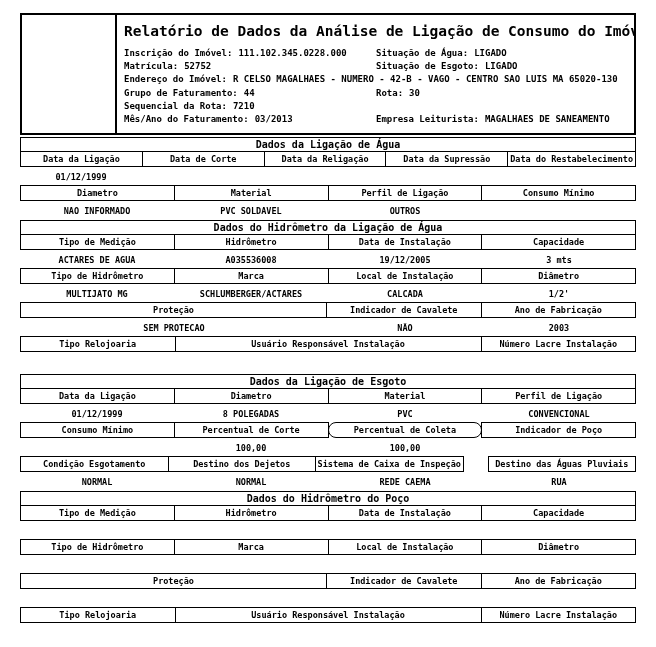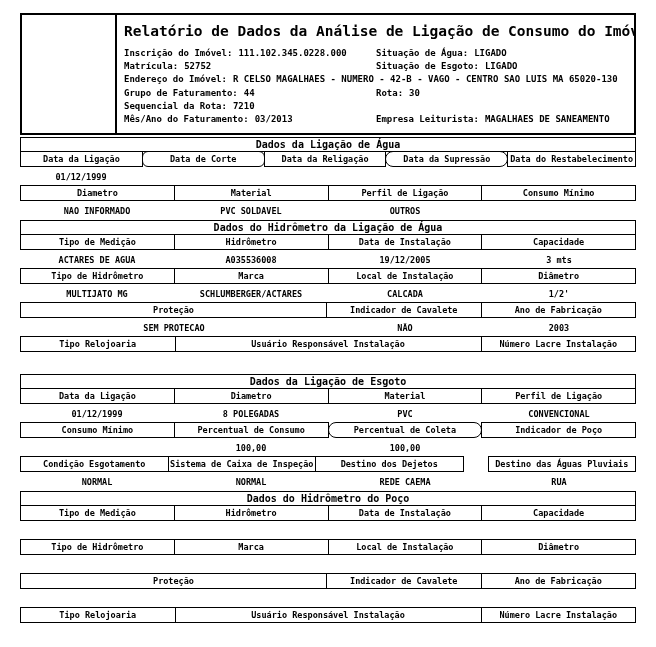--- a/index.html
+++ b/index.html
@@ -58,23 +58,23 @@
             <div class="info-right"><span class="info-label">Empresa Leiturista:</span><span class="info-value">MAGALHAES DE SANEAMENTO</span></div>
           </div>
         </div>
     </div>
   </div>
   <div id="sections">
       <div class="section">
         <div class="banner">Dados da Ligação de Água</div>
         <div class="hdr-row">
           <div class="hdr-cell" style="flex-grow: 1; flex-basis: 0%;">Data da Ligação</div>
-          <div class="hdr-cell" style="flex-grow: 1; flex-basis: 0%; border-radius: 6px;">Data de Corte</div>
+          <div class="hdr-cell" style="flex-grow: 1; flex-basis: 0%;">Data de Corte</div>
           <div class="hdr-cell" style="flex-grow: 1; flex-basis: 0%;">Data da Religação</div>
-          <div class="hdr-cell" style="flex-grow: 1; flex-basis: 0%; border-radius: 8px;">Data da Supressão</div>
+          <div class="hdr-cell" style="flex-grow: 1; flex-basis: 0%;">Data da Supressão</div>
           <div class="hdr-cell" style="flex-grow: 1.05; flex-basis: 0%;">Data do Restabelecimento</div>
         </div>
         <div class="val-row">
           <div class="val-cell" style="flex-grow: 1; flex-basis: 0%;">01/12/1999</div>
           <div class="val-cell" style="flex-grow: 1; flex-basis: 0%;"></div>
           <div class="val-cell" style="flex-grow: 1; flex-basis: 0%;"></div>
           <div class="val-cell" style="flex-grow: 1; flex-basis: 0%;"></div>
           <div class="val-cell" style="flex-grow: 1.05; flex-basis: 0%;"></div>
         </div>
         <div class="hdr-row">
@@ -146,34 +146,34 @@
           <div class="hdr-cell" style="flex-grow: 1; flex-basis: 0%;">Perfil de Ligação</div>
         </div>
         <div class="val-row">
           <div class="val-cell" style="flex-grow: 1; flex-basis: 0%;">01/12/1999</div>
           <div class="val-cell" style="flex-grow: 1; flex-basis: 0%;">8 POLEGADAS</div>
           <div class="val-cell" style="flex-grow: 1; flex-basis: 0%;">PVC</div>
           <div class="val-cell" style="flex-grow: 1; flex-basis: 0%;">CONVENCIONAL</div>
         </div>
         <div class="hdr-row">
           <div class="hdr-cell" style="flex-grow: 1; flex-basis: 0%;">Consumo Mínimo</div>
-          <div class="hdr-cell" style="flex-grow: 1; flex-basis: 0%;">Percentual de Consumo</div>
+          <div class="hdr-cell" style="flex-grow: 1; flex-basis: 0%;">Percentual de Corte</div>
           <div class="hdr-cell" style="flex-grow: 1; flex-basis: 0%; border-radius: 8px;">Percentual de Coleta</div>
           <div class="hdr-cell" style="flex-grow: 1; flex-basis: 0%;">Indicador de Poço</div>
         </div>
         <div class="val-row">
           <div class="val-cell" style="flex-grow: 1; flex-basis: 0%;"></div>
           <div class="val-cell" style="flex-grow: 1; flex-basis: 0%;">100,00</div>
           <div class="val-cell" style="flex-grow: 1; flex-basis: 0%;">100,00</div>
           <div class="val-cell" style="flex-grow: 1; flex-basis: 0%;"></div>
         </div>
         <div class="hdr-row">
           <div class="hdr-cell" style="flex-grow: 1; flex-basis: 0%;">Condição Esgotamento</div>
+          <div class="hdr-cell" style="flex-grow: 1; flex-basis: 0%;">Destino dos Dejetos</div>
           <div class="hdr-cell" style="flex-grow: 1; flex-basis: 0%;">Sistema de Caixa de Inspeção</div>
-          <div class="hdr-cell" style="flex-grow: 1; flex-basis: 0%;">Destino dos Dejetos</div>
           <div class="hdr-cell" style="flex-grow: 1; flex-basis: 0%; margin-left: 24px;">Destino das Águas Pluviais</div>
         </div>
         <div class="val-row">
           <div class="val-cell" style="flex-grow: 1; flex-basis: 0%;">NORMAL</div>
           <div class="val-cell" style="flex-grow: 1; flex-basis: 0%;">NORMAL</div>
           <div class="val-cell" style="flex-grow: 1; flex-basis: 0%;">REDE CAEMA</div>
           <div class="val-cell" style="flex-grow: 1; flex-basis: 0%;">RUA</div>
         </div>
       </div>
       <div class="section">

